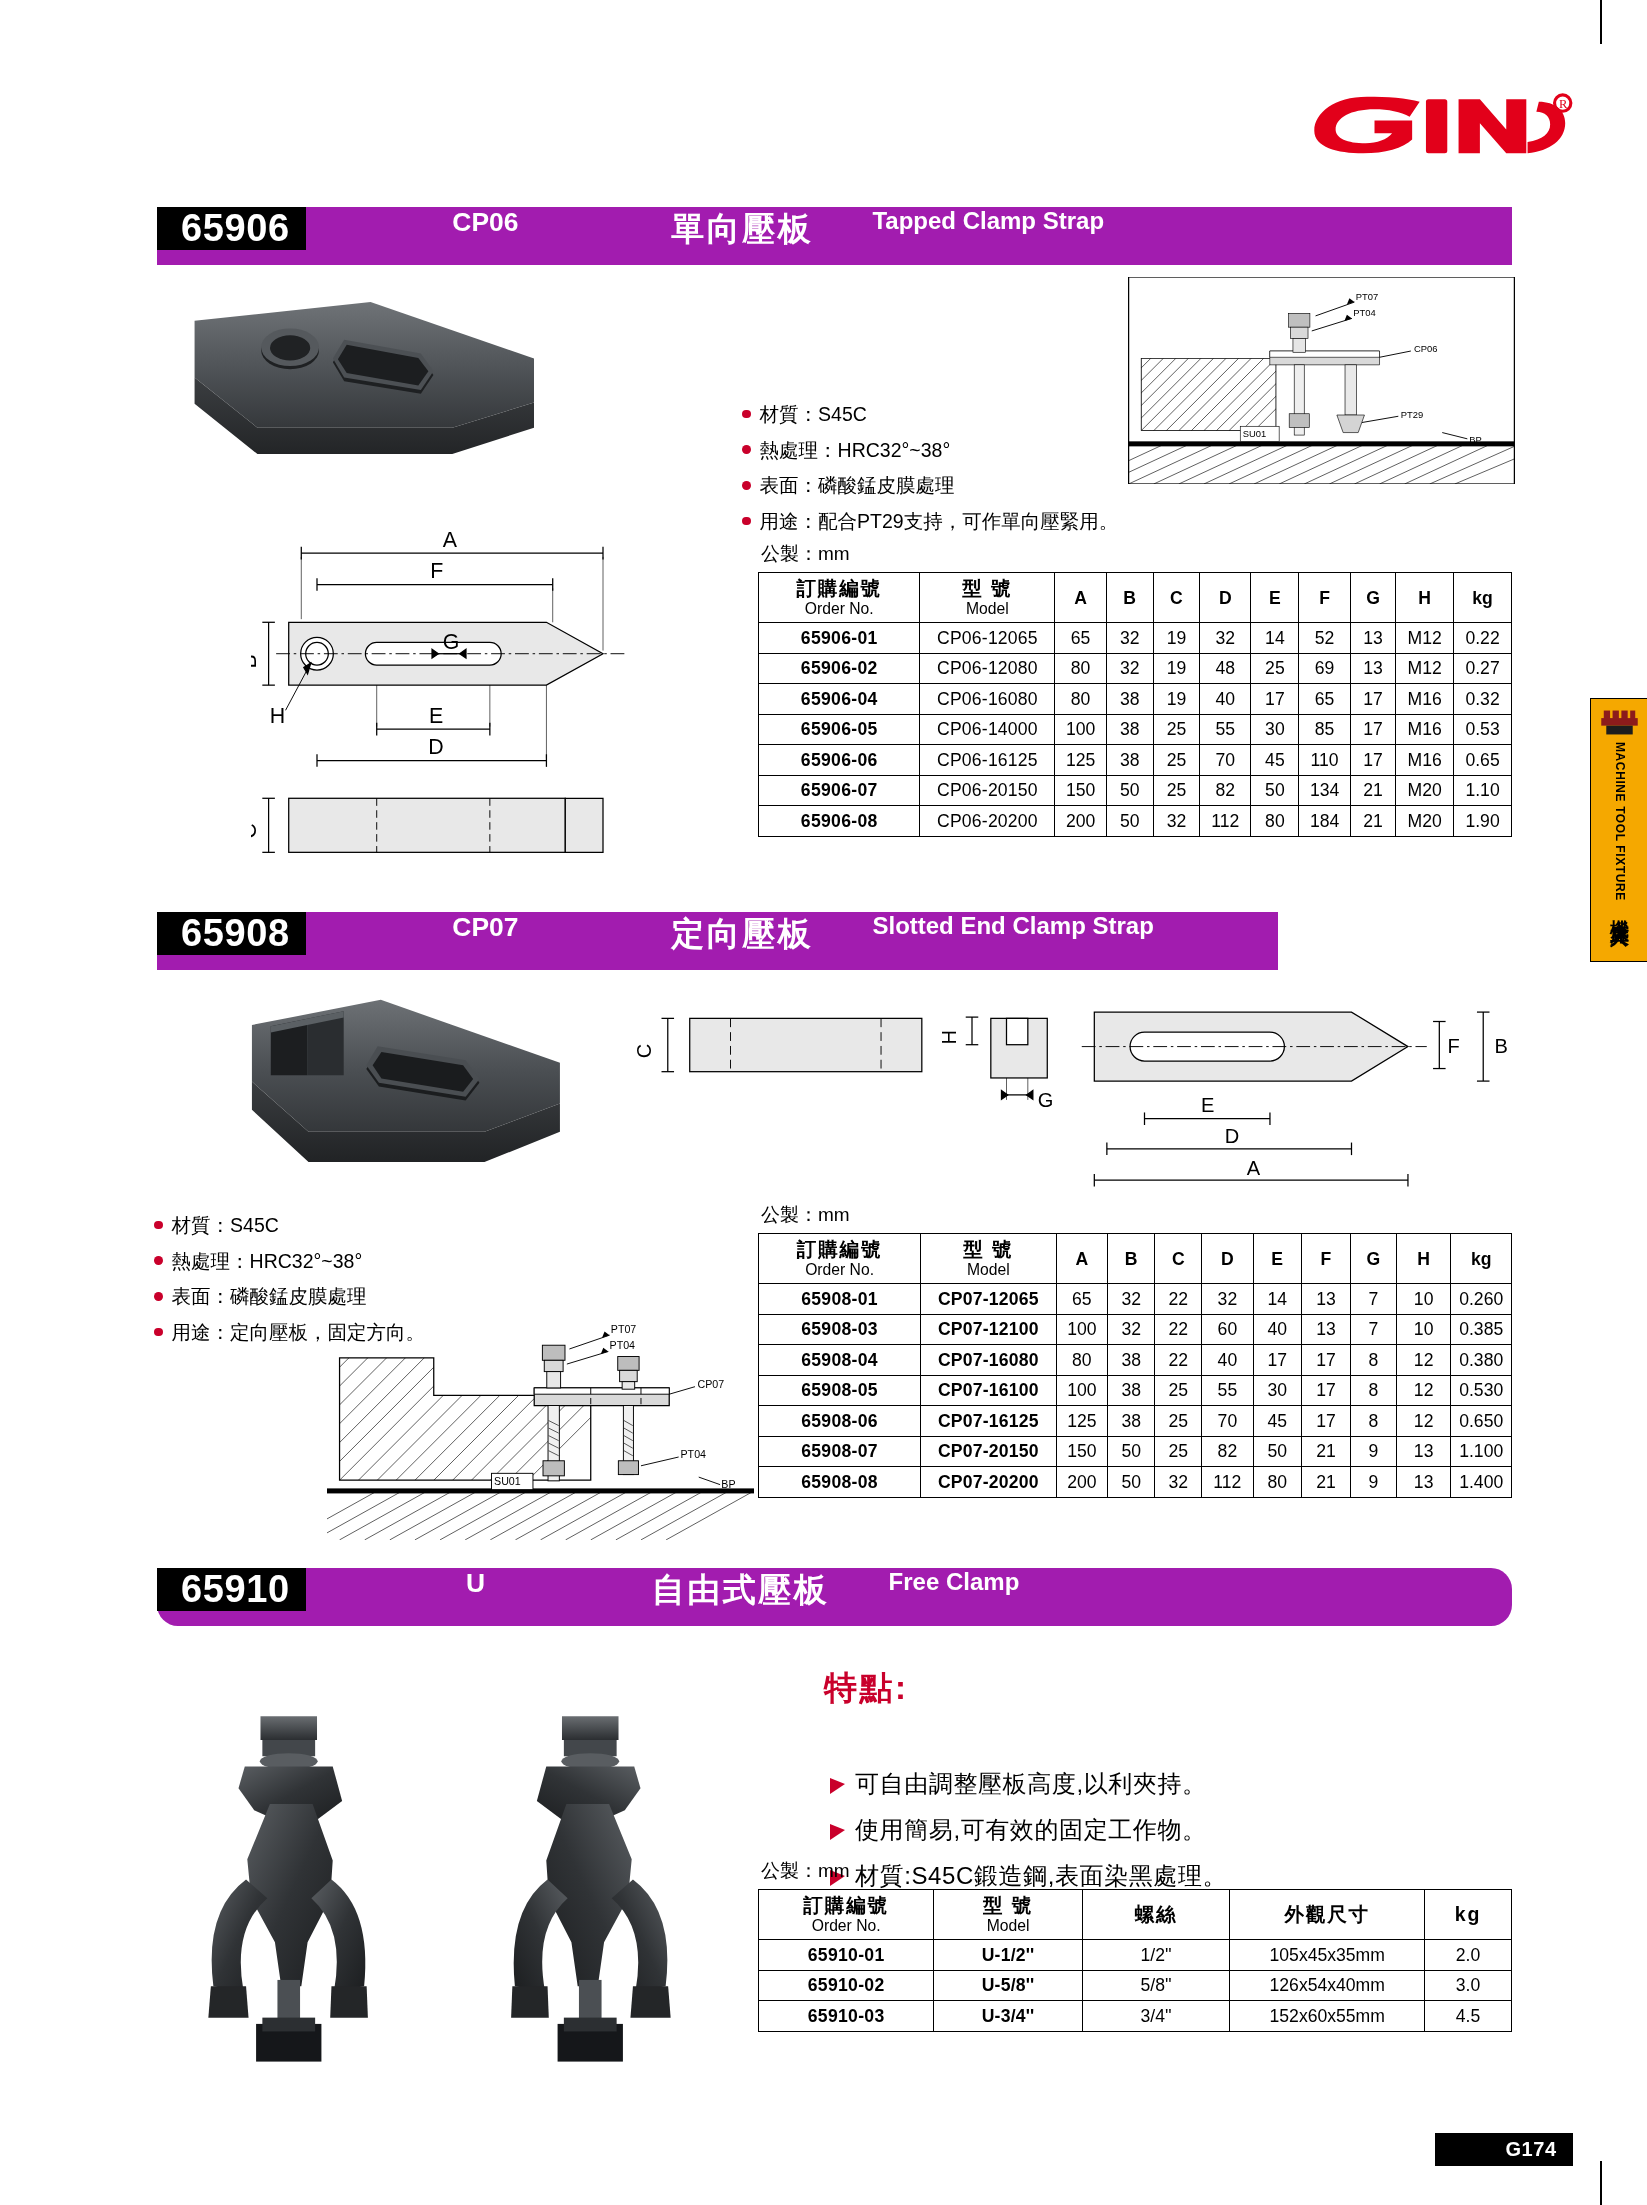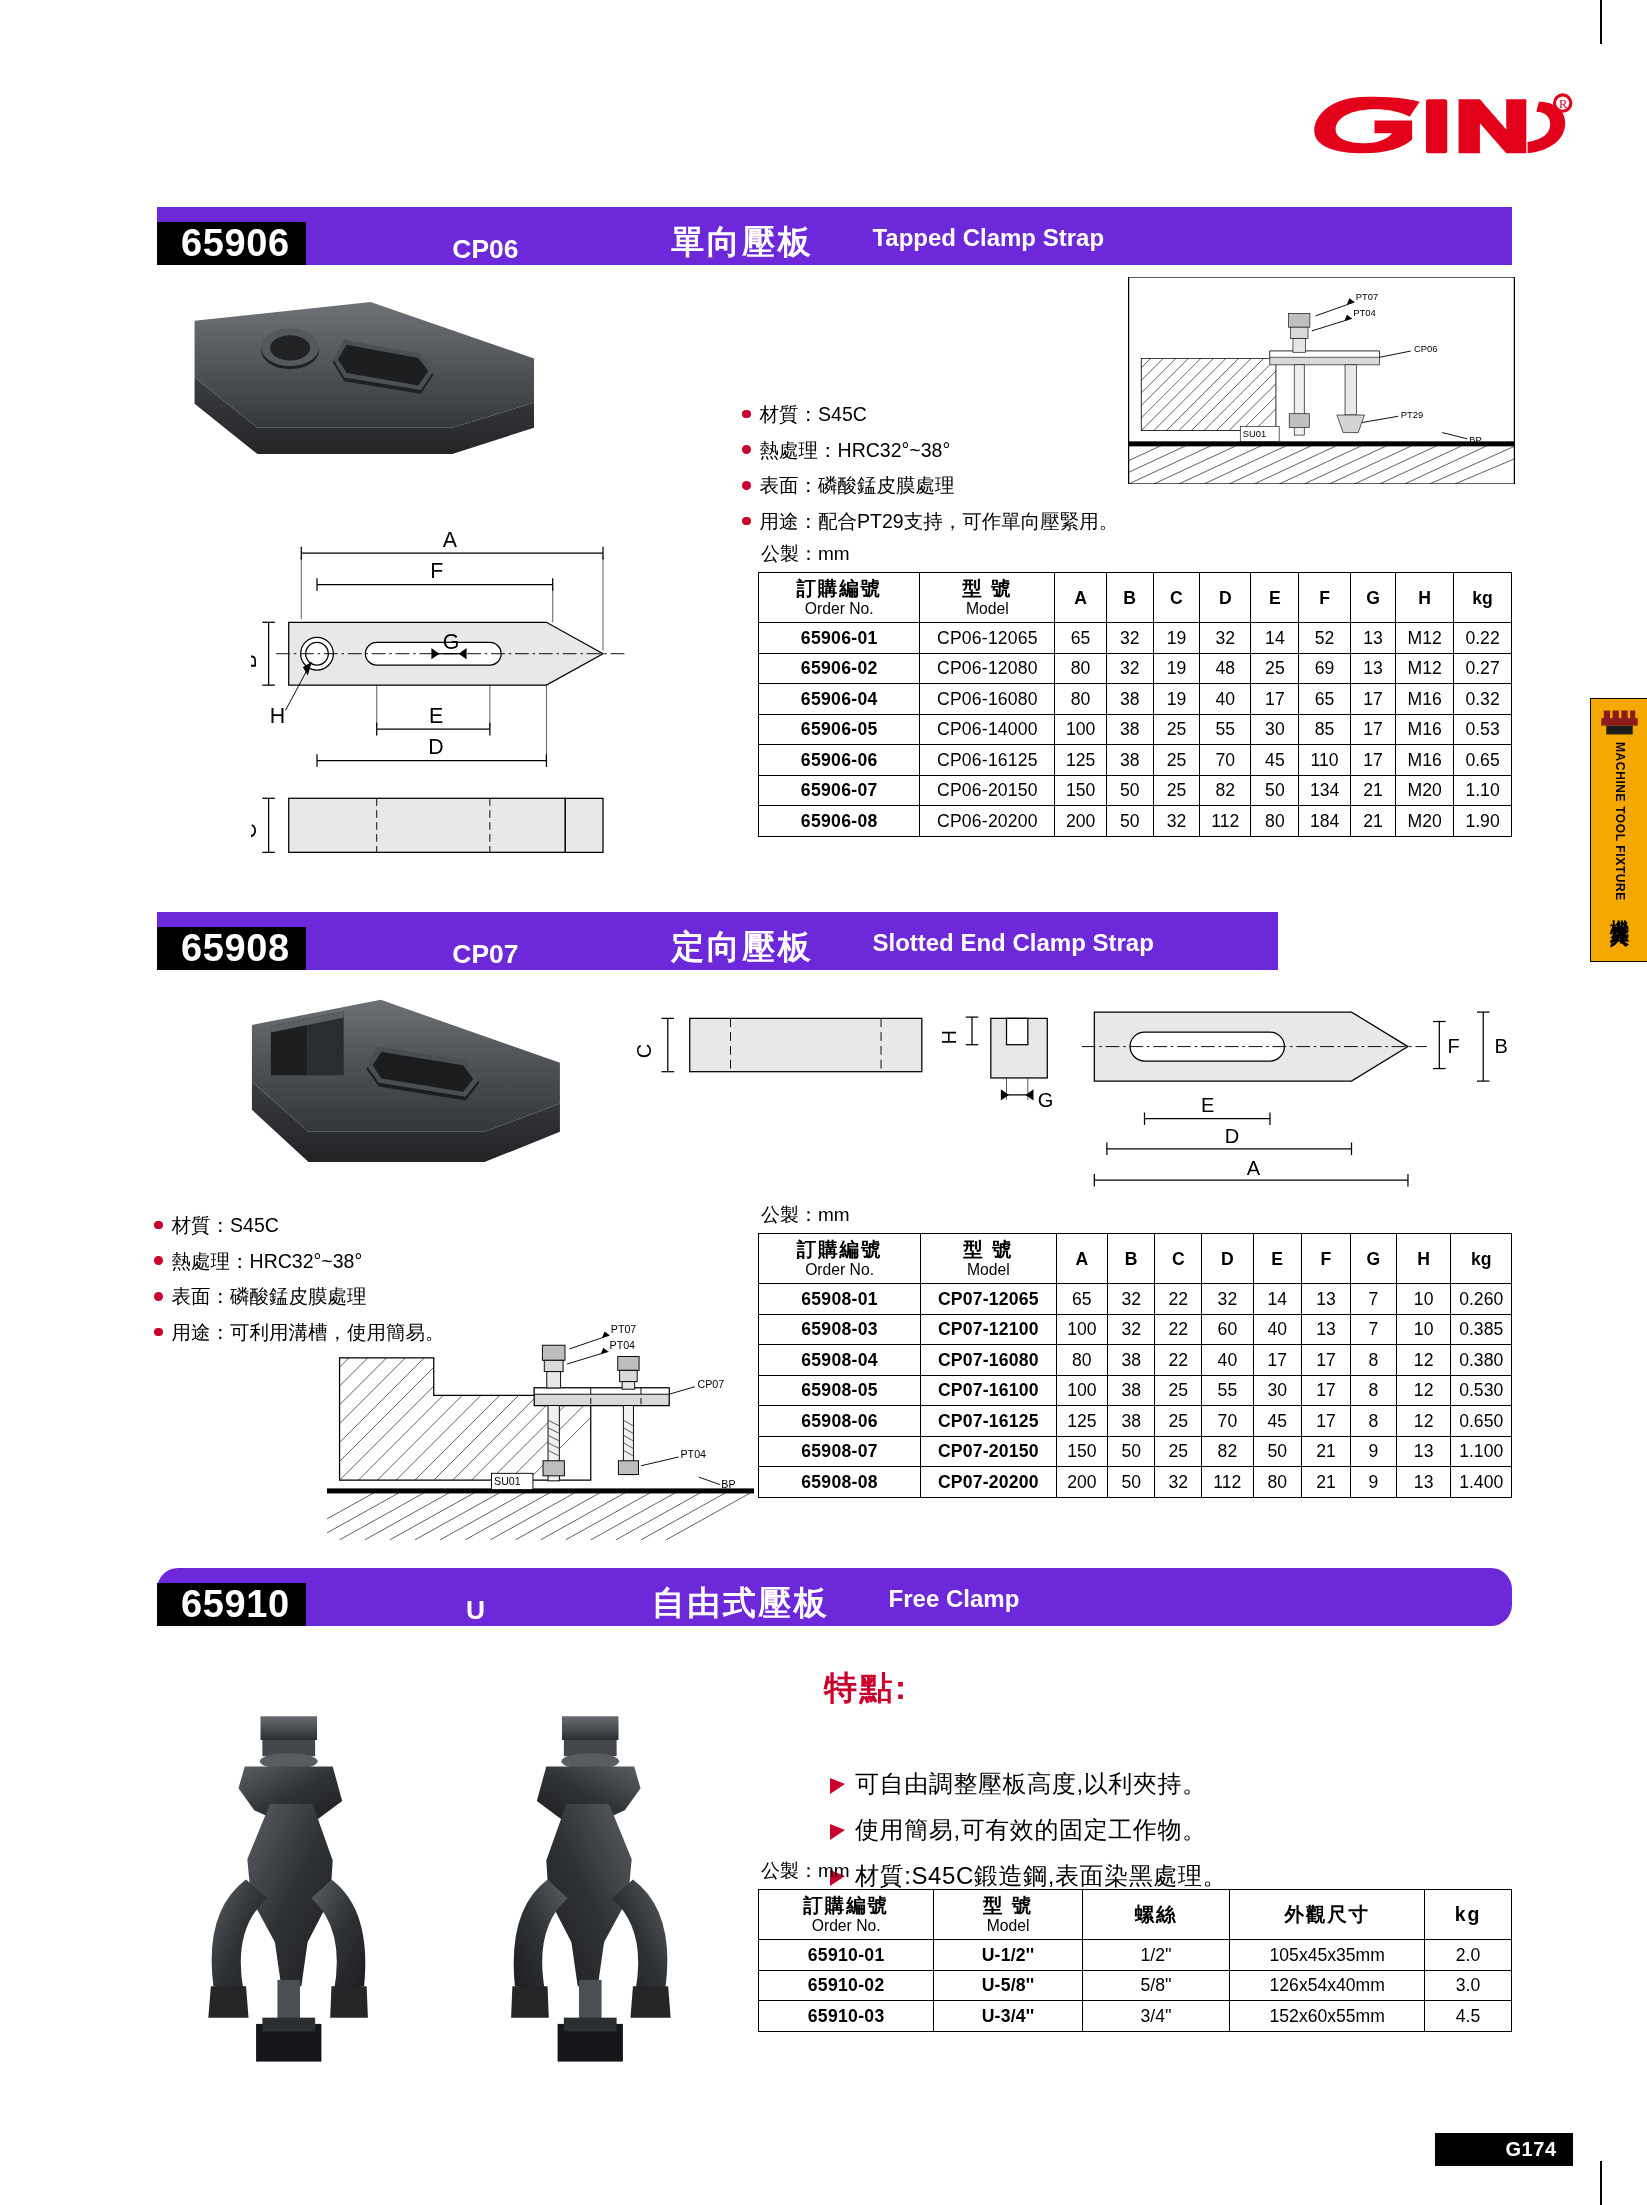--- a/index.html
+++ b/index.html
@@ -33,23 +33,23 @@
     width: 264px;
     height: 69px;
   }
   .logo svg { display:block; }
 
   
   .sec-header {
     position: absolute;
     left: 157px;
     height: 58px;
-    background: #6d28d9;
+    background: #a21caf;
     display: flex;
-    align-items: flex-end;
+    align-items: flex-start;
     gap: 48px;
   }
   .sec-header .blk {
     background: #000;
     color: #fff;
     font-weight: bold;
     font-size: 38px;
     letter-spacing: 0.6px;
     display: flex;
     align-items: center;
@@ -695,21 +695,21 @@
         <span>HRC32°~38°</span>
       </div>
     <div class="row">
         <span class="dot"></span>
         <span>表面：</span>
         <span>磷酸錳皮膜處理</span>
       </div>
     <div class="row">
         <span class="dot"></span>
         <span>用途：</span>
-        <span>可利用溝槽，使用簡易。</span>
+        <span>定向壓板，固定方向。</span>
       </div>
   </div>
 
   <div class="drawing" style="left:327px;top:1320px;width:427px;height:220px;">
     <svg width="427" height="220" viewBox="0 0 680 350">
       <defs>
         <clipPath id="c3">
             <path d="M170 120 L420 120 L420 255 L20 255 L20 60 L170 60 Z"></path>
           </clipPath>
         <clipPath id="c4">

